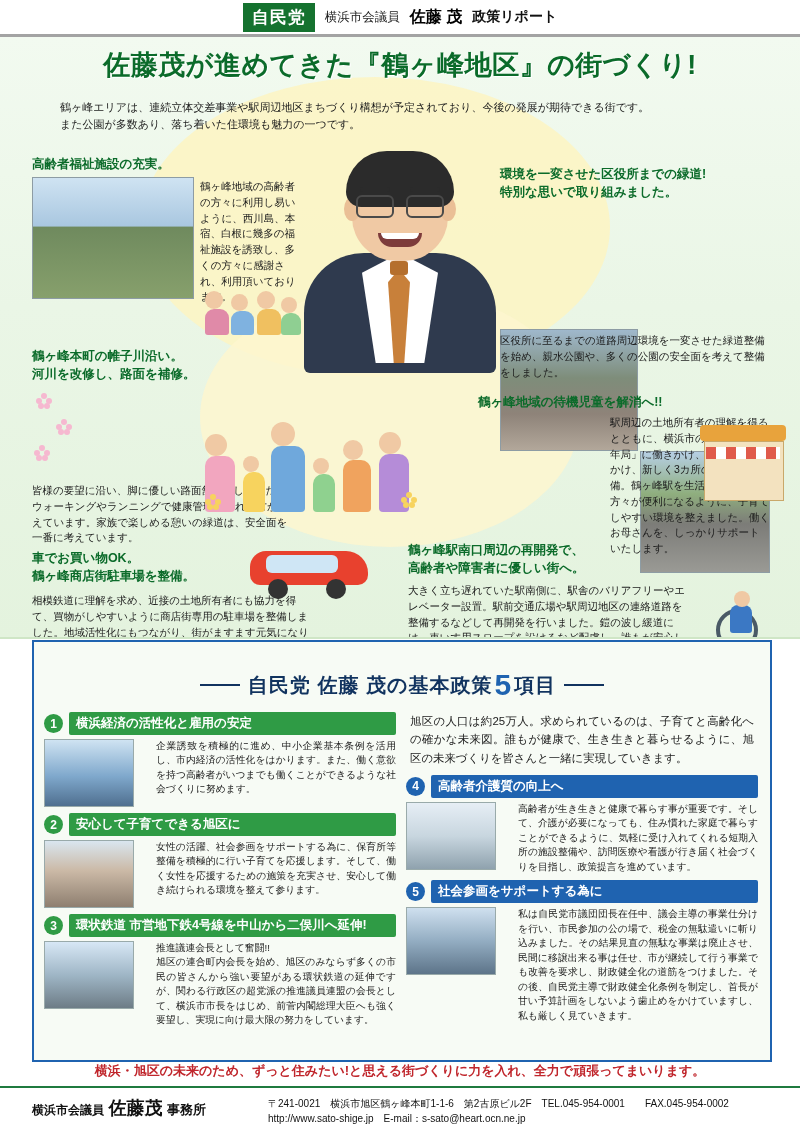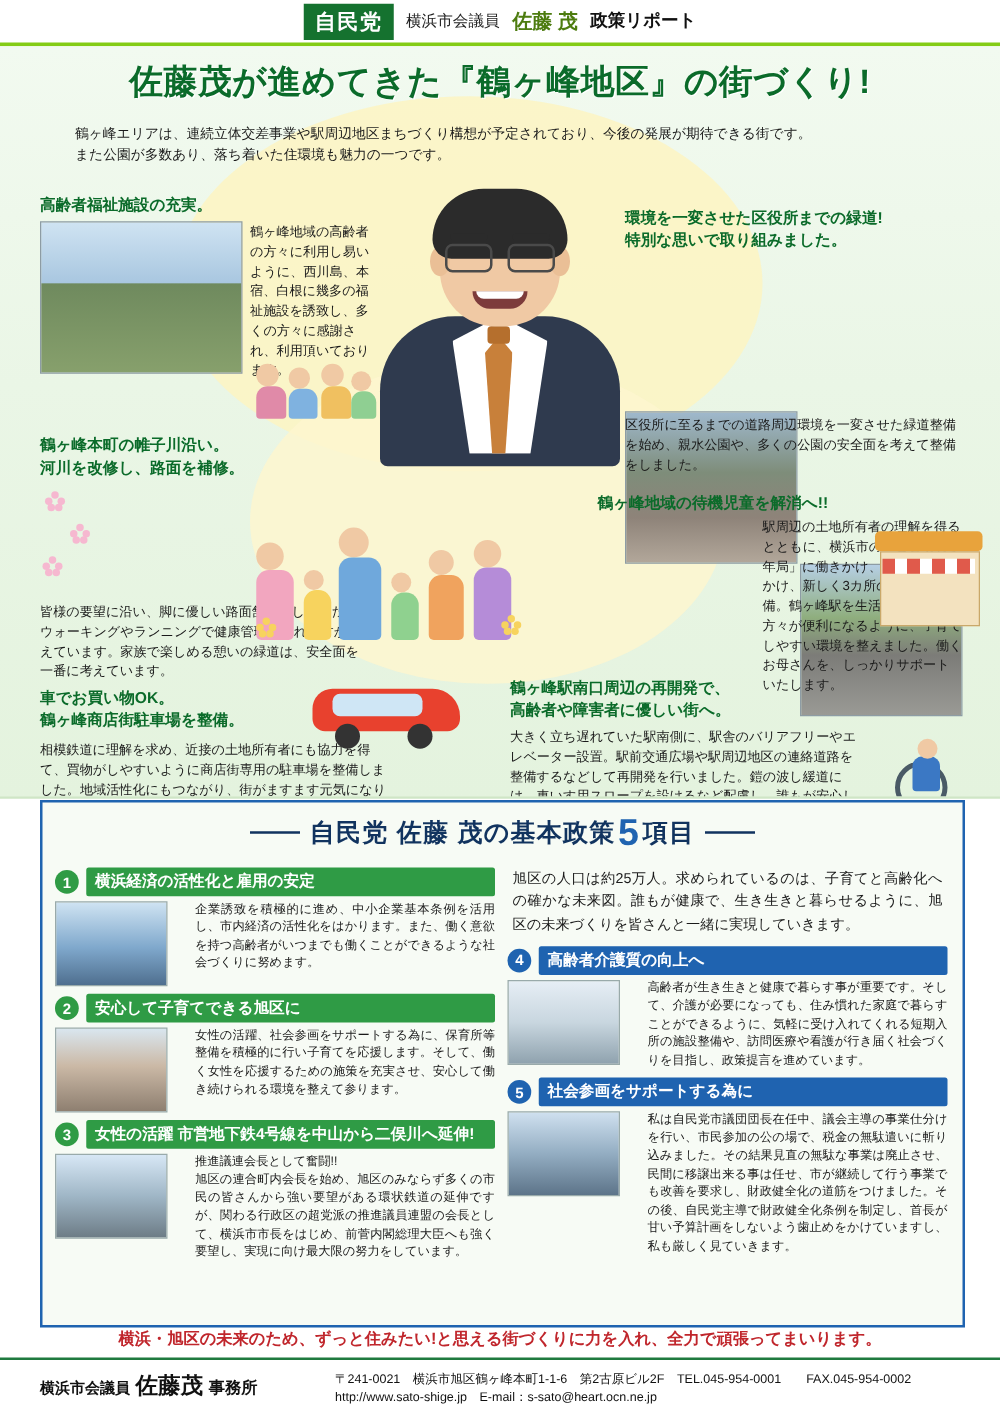--- a/index.html
+++ b/index.html
@@ -8,30 +8,30 @@
     background:#ffffff;
     font-family:"Liberation Sans","DejaVu Sans",sans-serif;
     color:#1a1a1a;
     position:relative;
     overflow:hidden;
   }
   .page{position:relative;width:800px;height:1132px;background:#fff;}
 
   
   .header{
-    height:34px;background:#ffffff;border-bottom:3px solid #84cc16;
+    height:34px;background:#ffffff;border-bottom:3px solid #a3a3a3;
     display:flex;align-items:center;justify-content:center;gap:10px;
     position:relative;
   }
   .party-badge{
     background:#15722f;color:#fff;font-weight:bold;font-size:17px;
     padding:3px 9px;letter-spacing:1px;
   }
   .header-sub{font-size:12.5px;color:#222;}
-  .header-name{font-size:16px;font-weight:bold;color:#4d7c0f;}
+  .header-name{font-size:16px;font-weight:bold;color:#000000;}
   .header-tail{font-size:14px;font-weight:bold;color:#111;}
 
   
   .body-panel{
     position:relative;
     margin:0;
     height:600px;
     background:linear-gradient(180deg,#f2faf0 0%, #eaf6e6 45%, #e4f3de 100%);
     border-bottom:2px solid #cfe6c6;
     overflow:hidden;
@@ -121,21 +121,21 @@
   .eld-h{border-radius:50%;background:#f0c9a4;}
   .eld-b{border-radius:9px 9px 3px 3px;}
 
   
   .policy{
     position:absolute;left:32px;top:640px;width:736px;height:418px;
     background:#f7fbf5;border:2px solid #1f63b0;
   }
   .policy-title{
     text-align:center;font-size:20px;font-weight:bold;color:#11335f;
-    padding-top:8px;letter-spacing:1px;
+    padding-top:26px;letter-spacing:1px;
   }
   .policy-title .big5{color:#1f63b0;font-size:30px;vertical-align:-3px;padding:0 2px;}
   .policy-title .rule{display:inline-block;width:40px;height:2px;background:#11335f;vertical-align:6px;margin:0 8px;}
 
   .pol-grid{display:flex;padding:4px 10px 8px 10px;gap:10px;}
   .col{width:352px;}
 
   .item-head{display:flex;align-items:center;gap:6px;margin:6px 0 4px 0;}
   .num{
     width:19px;height:19px;border-radius:50%;background:#1f63b0;color:#fff;
@@ -340,21 +340,21 @@
           </div>
           <div class="item-body">
             <div class="thumb t2"></div>
             <div class="txt">女性の活躍、社会参画をサポートする為に、保育所等整備を積極的に行い子育てを応援します。そして、働く女性を応援するための施策を充実させ、安心して働き続けられる環境を整えて参ります。</div>
           </div>
         </div>
 
         <div>
           <div class="item-head">
             <div class="num g">3</div>
-            <div class="head-bar">女性の活躍 市営地下鉄4号線を中山から二俣川へ延伸!</div>
+            <div class="head-bar">環状鉄道 市営地下鉄4号線を中山から二俣川へ延伸!</div>
           </div>
           <div class="item-body">
             <div class="thumb t3"></div>
             <div class="txt" style="white-space:pre-line;">推進議連会長として奮闘!!
 旭区の連合町内会長を始め、旭区のみならず多くの市民の皆さんから強い要望がある環状鉄道の延伸ですが、関わる行政区の超党派の推進議員連盟の会長として、横浜市市長をはじめ、前菅内閣総理大臣へも強く要望し、実現に向け最大限の努力をしています。</div>
           </div>
         </div>
 
       </div>
 

